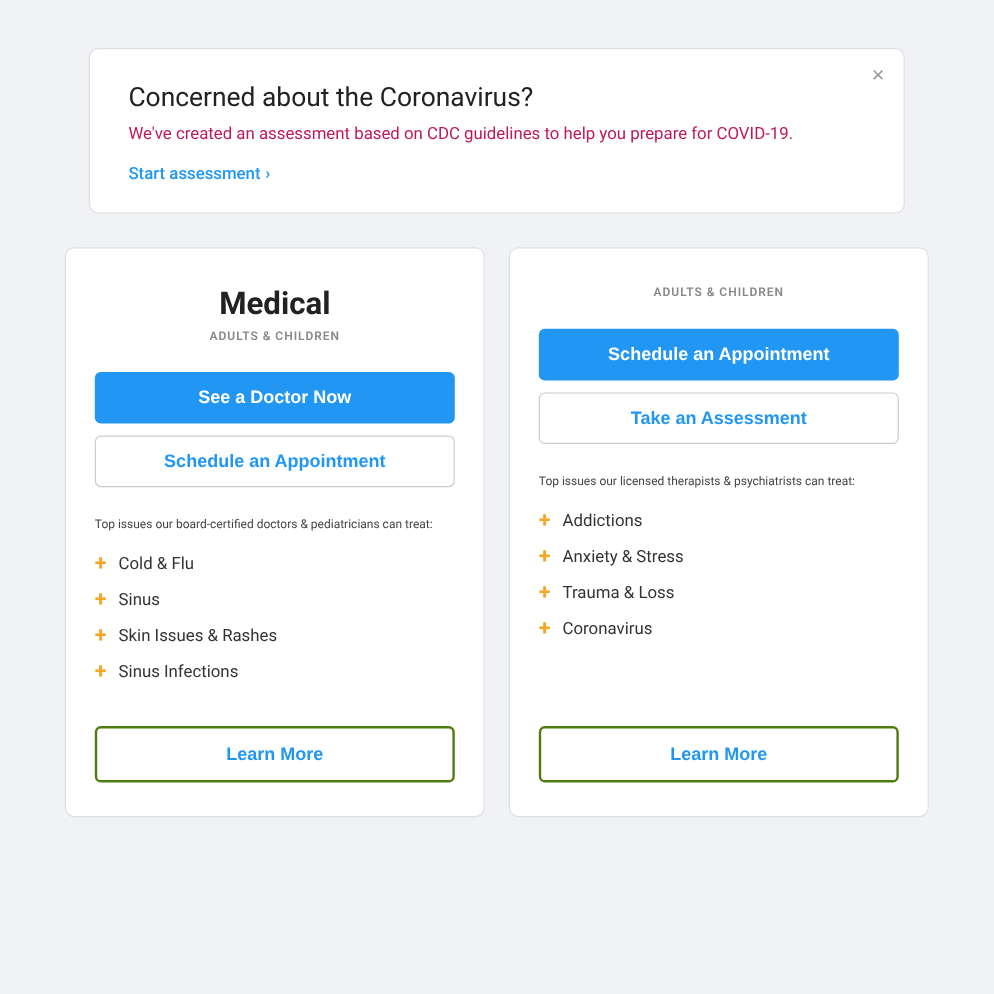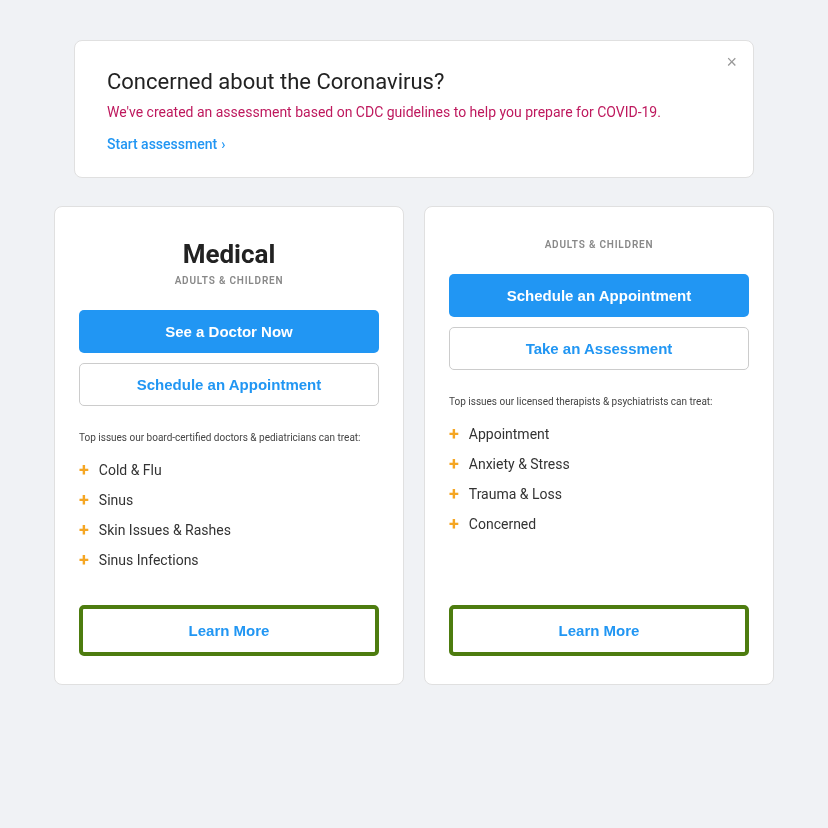--- a/index.html
+++ b/index.html
@@ -155,21 +155,21 @@
       color: #f5a623;
       font-size: 18px;
       font-weight: 700;
       line-height: 1;
       flex-shrink: 0;
     }
 
     .btn-learn-more {
       background-color: #fff;
       color: #2196f3;
-      border: 4px solid #4d7c0f;
+      border: 2px solid #4d7c0f;
       border-radius: 5px;
       padding: 13px 0;
       width: 100%;
       font-size: 15px;
       font-weight: 600;
       cursor: pointer;
       text-align: center;
       margin-top: auto;
     }
   </style>
@@ -220,34 +220,34 @@
     </div>
     <div class="card">
       <div class="card-subtitle">ADULTS &amp; CHILDREN</div>
       <button class="btn-primary">Schedule an Appointment</button>
       <button class="btn-secondary">Take an Assessment</button>
       <div class="issues-text">Top issues our licensed therapists &amp; psychiatrists can treat:</div>
       <ul class="issues-list">
 
           <li>
             <span class="plus-icon">+</span>
-            <span>Appointment</span>
+            <span>Addictions</span>
           </li>
 
           <li>
             <span class="plus-icon">+</span>
             <span>Anxiety &amp; Stress</span>
           </li>
 
           <li>
             <span class="plus-icon">+</span>
             <span>Trauma &amp; Loss</span>
           </li>
 
           <li>
             <span class="plus-icon">+</span>
-            <span>Concerned</span>
+            <span>Coronavirus</span>
           </li>
 
       </ul>
       <button class="btn-learn-more">Learn More</button>
     </div>
   </div>
 
 </body></html>

